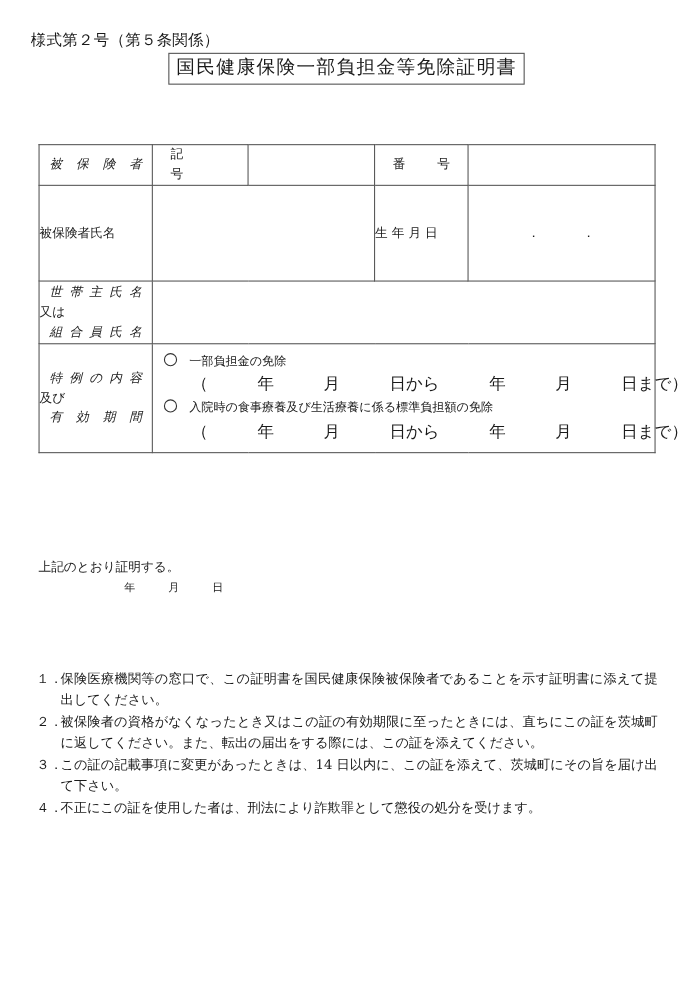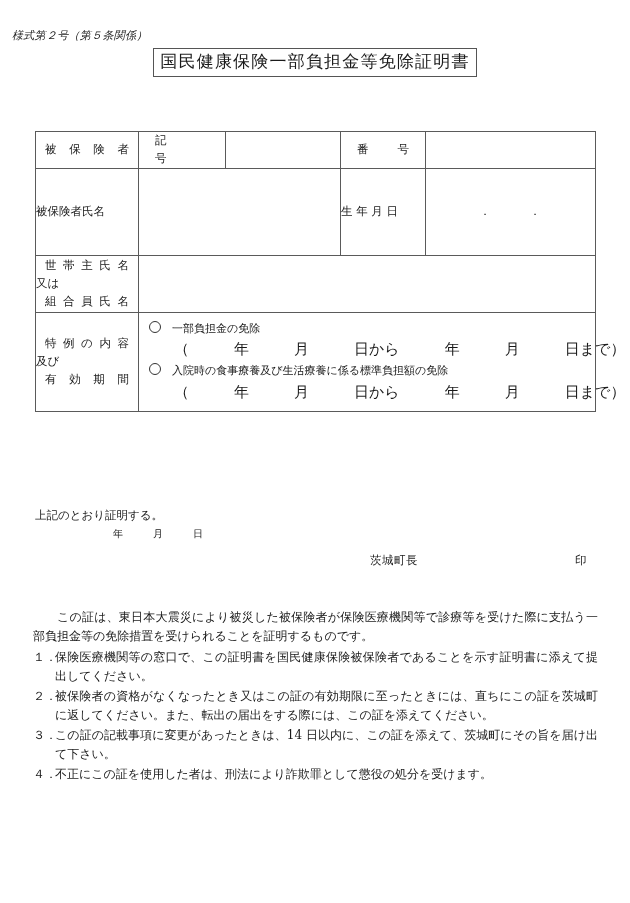--- a/index.html
+++ b/index.html
@@ -13,26 +13,25 @@
     position: relative;
     font-family: "DejaVu Serif", "Liberation Serif", serif;
     color: #1a1a1a;
     font-size: 11.5px;
     overflow: hidden;
   }
 
   
   .form-no {
     position: absolute;
-    left: 12px;
+    left: 28px;
     top: 28px;
-    font-size: 11px;
+    font-size: 14px;
     letter-spacing: 0.3px;
     white-space: nowrap;
-    font-style: italic;
   }
 
   .title-wrap {
     position: absolute;
     left: 0;
     right: 0;
     top: 48px;
     display: flex;
     justify-content: center;
   }
@@ -64,20 +63,21 @@
     text-align: center;
     line-height: 1.55;
     padding: 2px 6px;
   }
   
   .spread {
     display: block;
     text-align: justify;
     text-align-last: justify;
     padding: 0 9px;
+    font-style: italic;
   }
   .spread-narrow {
     display: block;
     text-align: justify;
     text-align-last: justify;
     padding: 0 16px;
   }
   .center-plain { display:block; text-align:left; }
   .blank-cell { }
   .dob-value {
@@ -239,28 +239,23 @@
           <div class="period-line">（　　　年　　　月　　　日から　　　年　　　月　　　日まで）</div>
         </div>
       </td>
     </tr>
   </tbody>
 </table>
 
 <div class="cert-wrap">
   <div class="cert-line">上記のとおり証明する。</div>
   <div class="cert-date">　　　年　　　月　　　日</div>
-  <div class="signer-row">
-    <span class="signer-name">茨城町長</span>
-    <span class="signer-seal">印</span>
-  </div>
 </div>
 
 <div class="notes">
-  <p class="note-para">この証は、東日本大震災により被災した被保険者が保険医療機関等で診療等を受けた際に支払う一部負担金等の免除措置を受けられることを証明するものです。</p>
 
   <p class="note-item">
     <span class="note-num">１．</span><span>保険医療機関等の窓口で、この証明書を国民健康保険被保険者であることを示す証明書に添えて提出してください。</span>
   </p>
   <p class="note-item">
     <span class="note-num">２．</span><span>被保険者の資格がなくなったとき又はこの証の有効期限に至ったときには、直ちにこの証を茨城町に返してください。また、転出の届出をする際には、この証を添えてください。</span>
   </p>
   <p class="note-item">
     <span class="note-num">３．</span><span>この証の記載事項に変更があったときは、14 日以内に、この証を添えて、茨城町にその旨を届け出て下さい。</span>
   </p>

